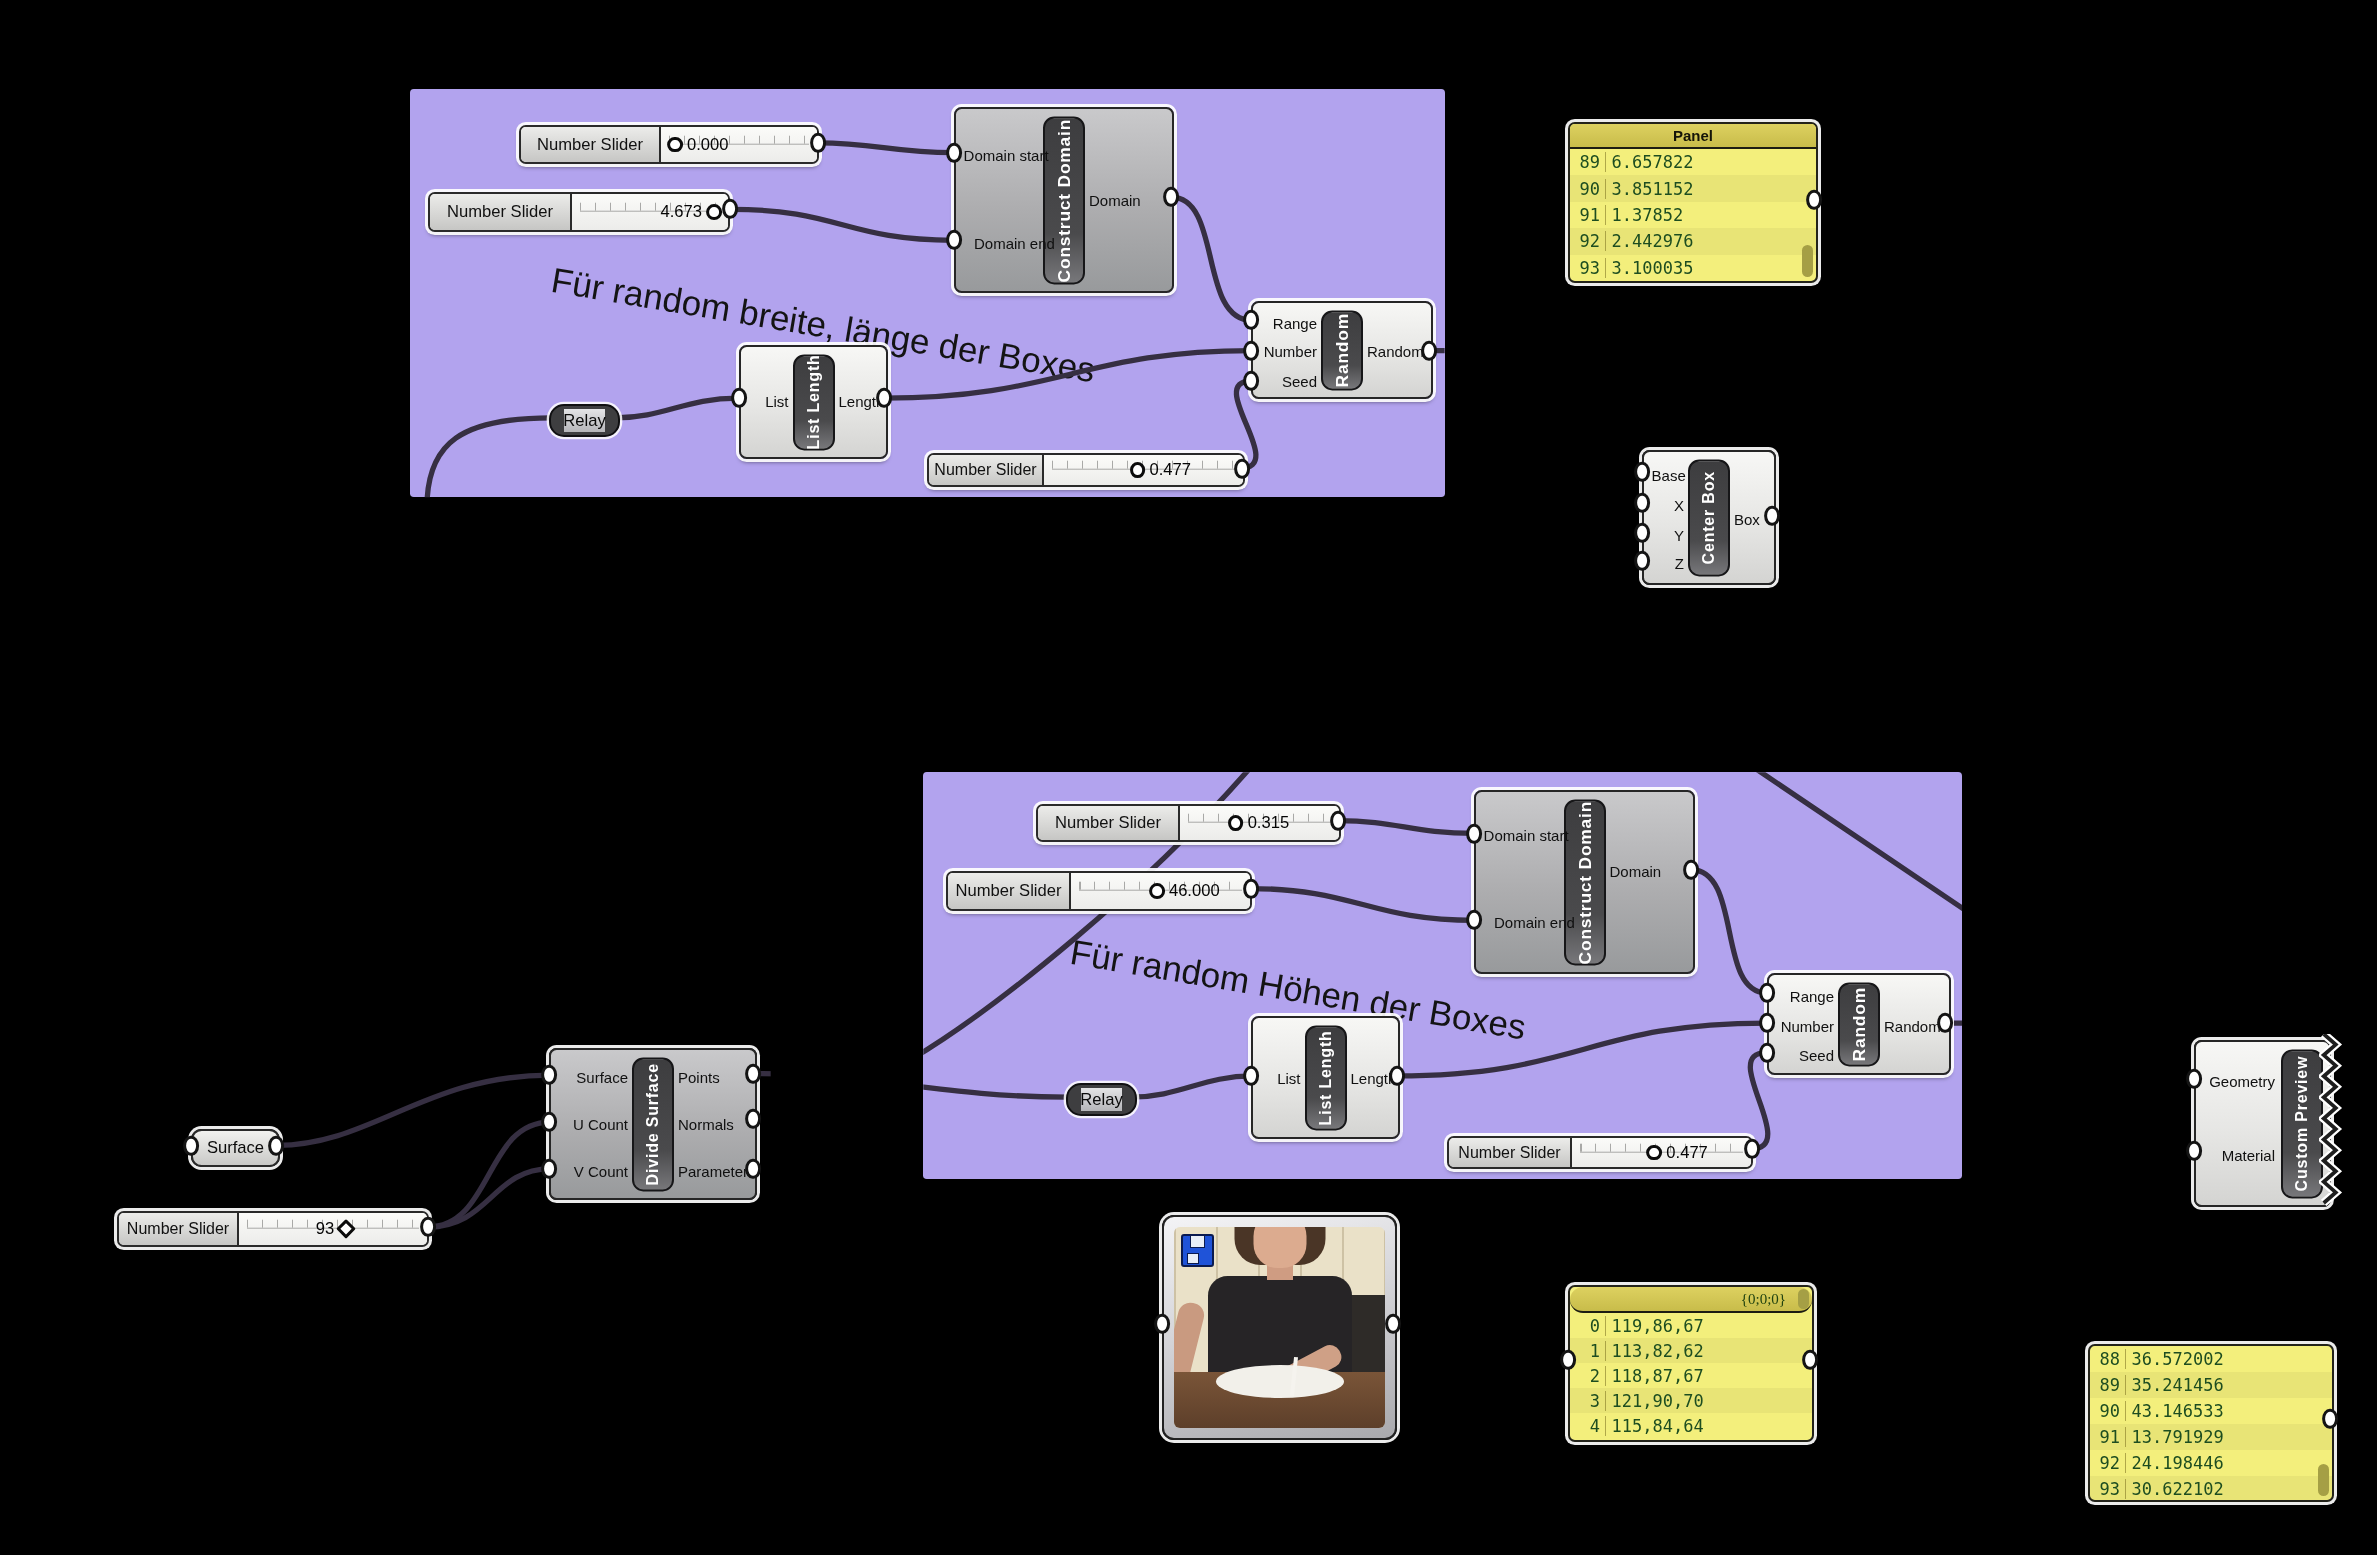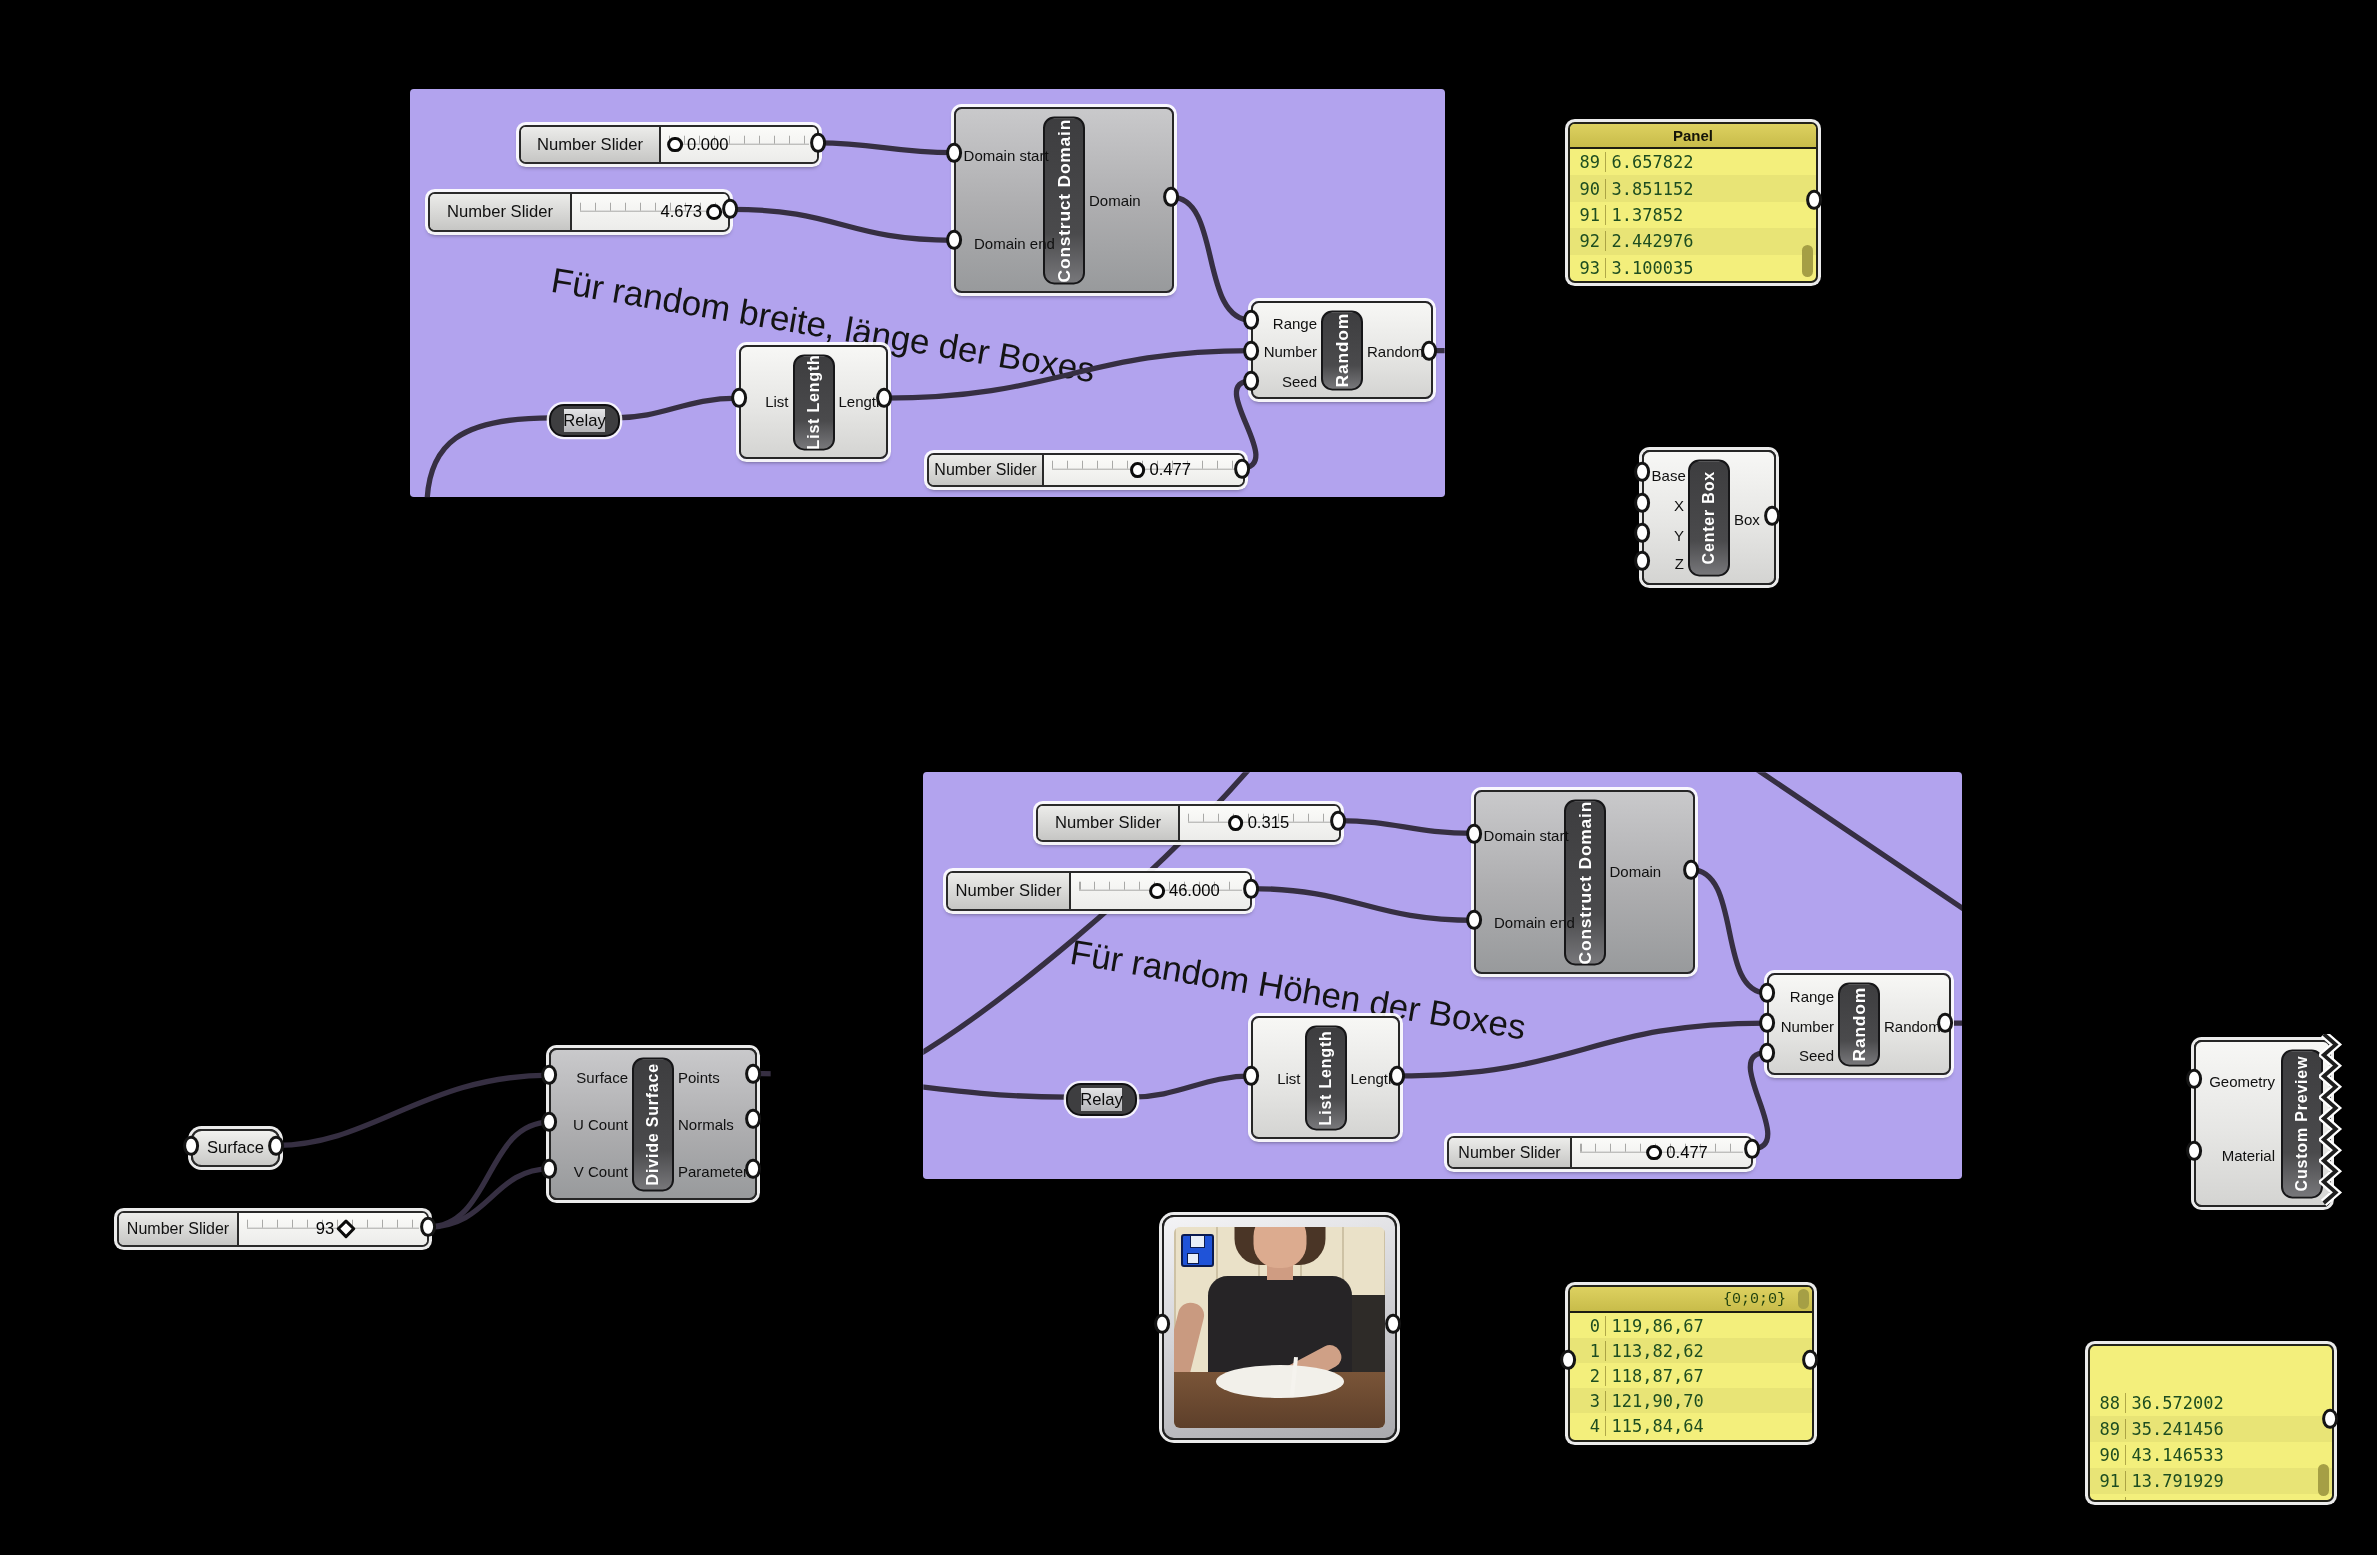--- a/index.html
+++ b/index.html
@@ -46,21 +46,21 @@
              font-size:16.6px;color:#0a0a0a;}
   
   .pill{position:absolute;border:2.3px solid #2a2a2a;border-radius:10.6px;
         background:linear-gradient(180deg,#f1f1ef,#c9c9c7);display:flex;align-items:center;justify-content:center;
         font-size:16.6px;color:#0a0a0a;box-shadow:0 0 0 3px rgba(255,255,255,.92),0 2.3px 4.5px rgba(0,0,0,.5);}
   
   .panel{position:absolute;border:2.3px solid #23231a;border-radius:6.8px;background:#f3ef7c;
          box-shadow:0 0 0 3px rgba(255,255,255,.92),0 2.3px 4.5px rgba(0,0,0,.5);overflow:hidden;}
   .phead{position:relative;background:linear-gradient(180deg,#ddd160,#c8bc4a);border-bottom:2.3px solid #1c1c12;
          font-size:15px;font-weight:bold;color:#141408;display:flex;align-items:center;justify-content:center;text-align:right;}
-  .phead.right{justify-content:flex-end;padding-right:26px;font-family:Liberation Mono, monospace;font-weight:normal;color:#20420f;}
+  .phead.right{justify-content:flex-end;padding-right:26px;font-family:Liberation Serif, serif;font-weight:normal;color:#20420f;border-radius:13px;}
   .pbody{position:absolute;left:0;right:0;bottom:0;}
   .prow{display:flex;align-items:center;font-family:"DejaVu Sans Mono",monospace;font-size:17px;color:#1d4d20;}
   .prow:nth-child(even){background:rgba(0,0,0,0.045);}
   .pidx{flex:0 0 30px;text-align:right;padding-right:4.5px;border-right:1.5px solid rgba(120,110,30,.55);}
   .pval{padding-left:6px;}
   .scrollpill{position:absolute;width:11.3px;height:32px;background:#a59f45;border-radius:6px;}
   
   .photo{position:absolute;border:2.3px solid #222;border-radius:12px;
          background:linear-gradient(165deg,#f4f4f6 0%,#d4d4d8 45%,#a9a9ad 100%);
          box-shadow:0 0 0 3px rgba(255,255,255,.92),0 3px 6px rgba(0,0,0,.6);}
@@ -392,21 +392,21 @@
         <span class="pidx">4</span>
         <span class="pval">115,84,64</span>
         </div>
     </div>
   </div>
   <div class="port" style="left:1568px;top:1360px;"></div>
   <div class="port" style="left:1810px;top:1360px;"></div>
 
   <div class="panel" style="left:2088px;top:1344px;width:242px;height:154px;">
     <div class="pbody" style="top:0;">
-      <div class="prow" style="height:26px;margin-top:44px;">
+      <div class="prow" style="height:26px;">
         <span class="pidx">88</span>
         <span class="pval">36.572002</span>
         </div>
       <div class="prow" style="height:26px;">
         <span class="pidx">89</span>
         <span class="pval">35.241456</span>
         </div>
       <div class="prow" style="height:26px;">
         <span class="pidx">90</span>
         <span class="pval">43.146533</span>

